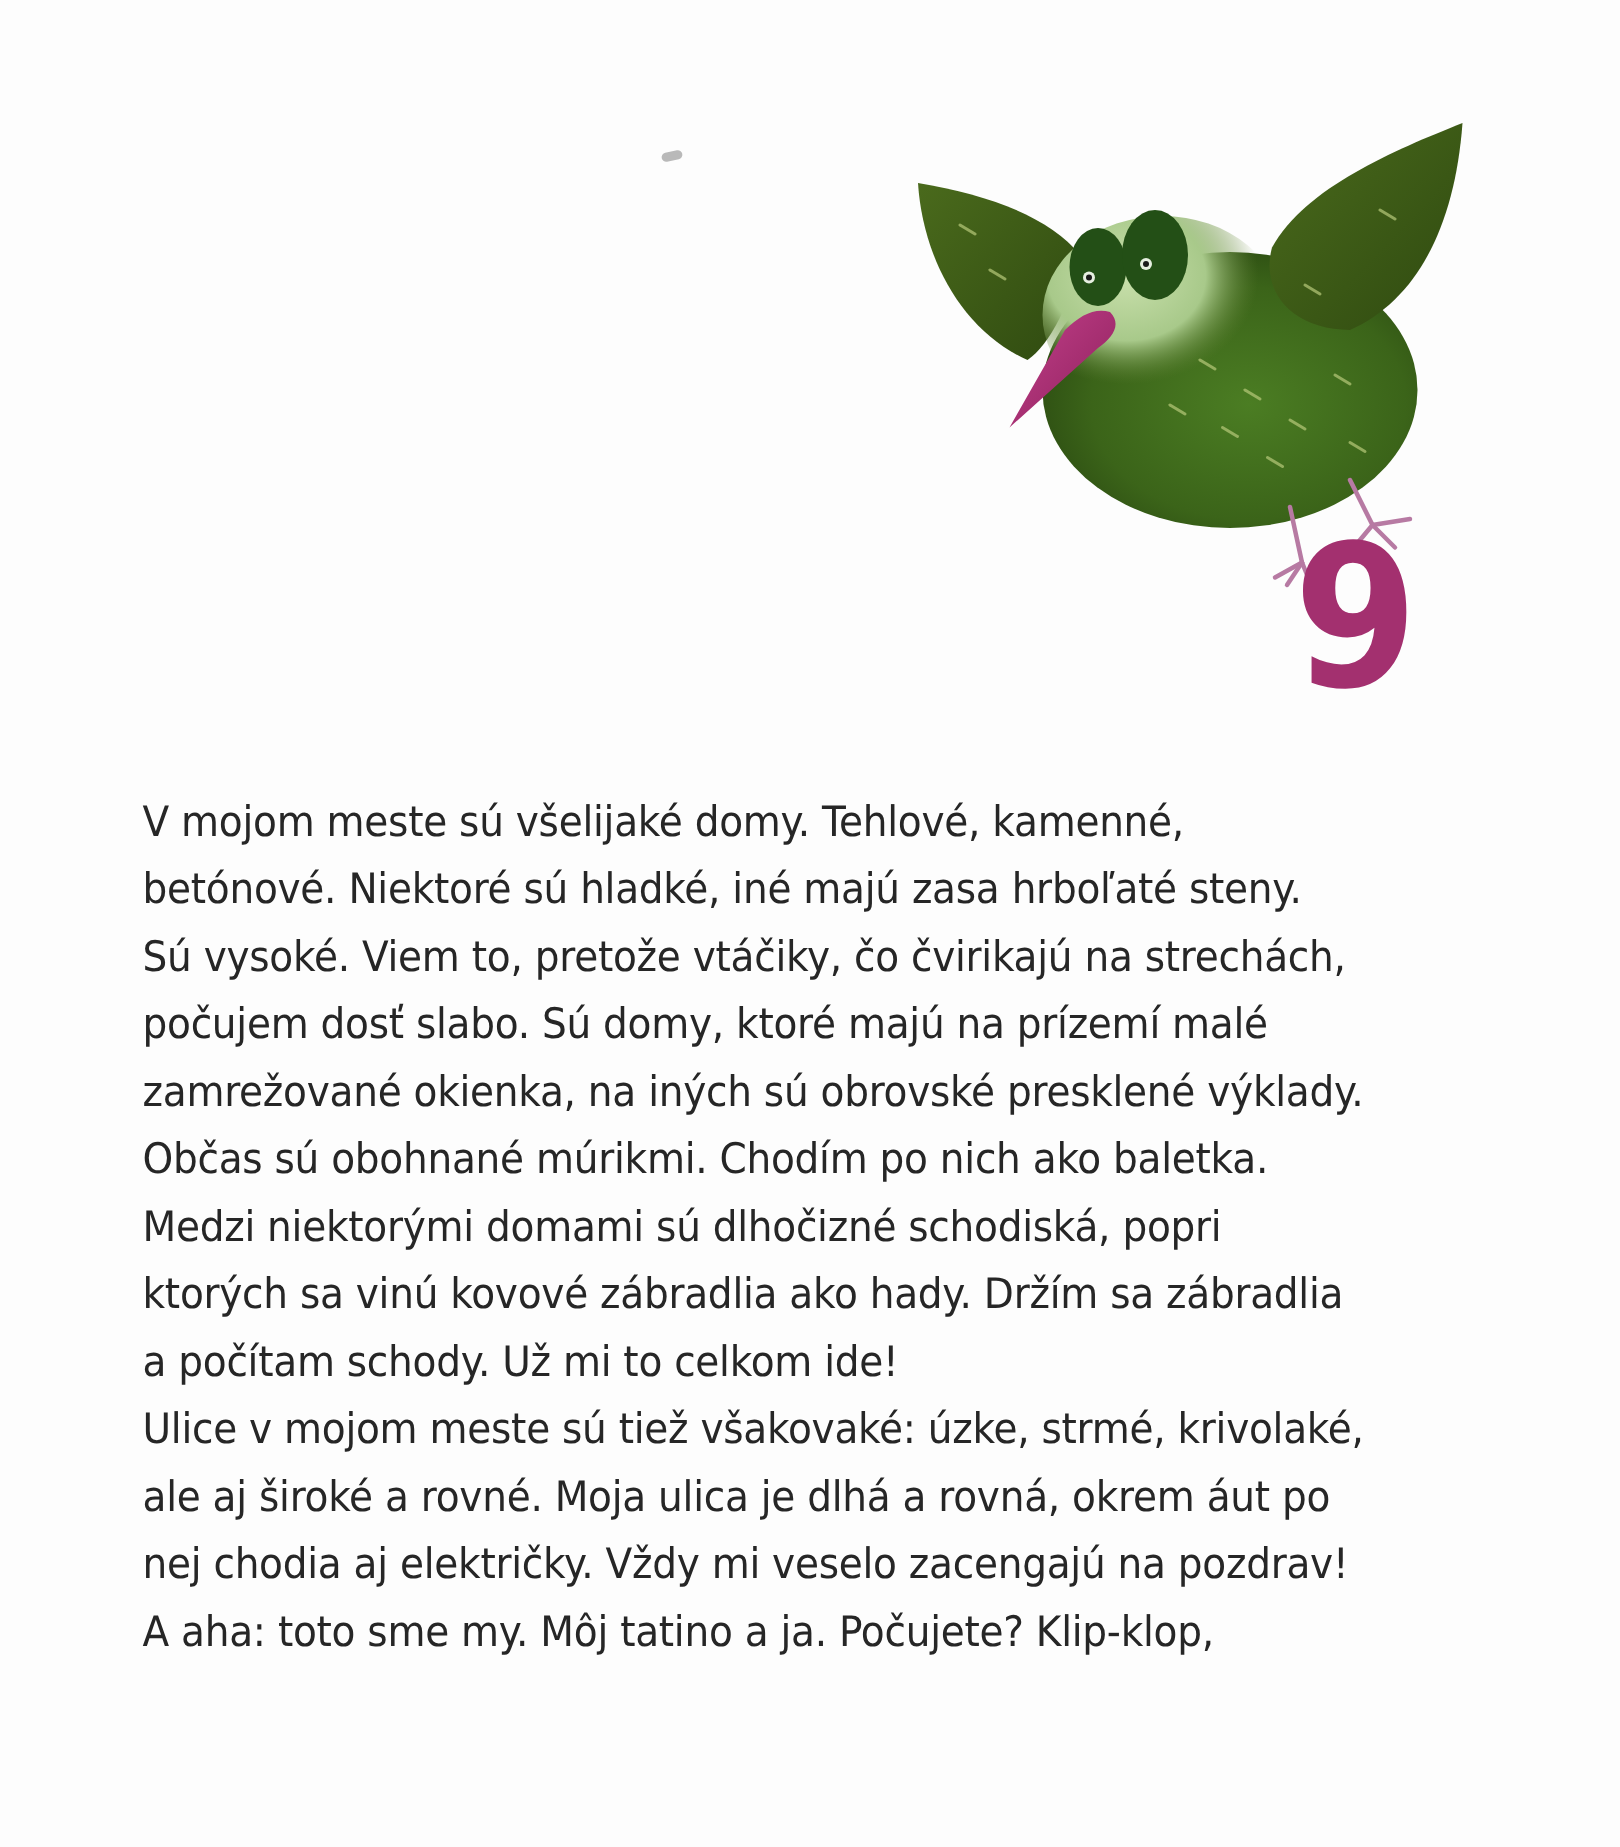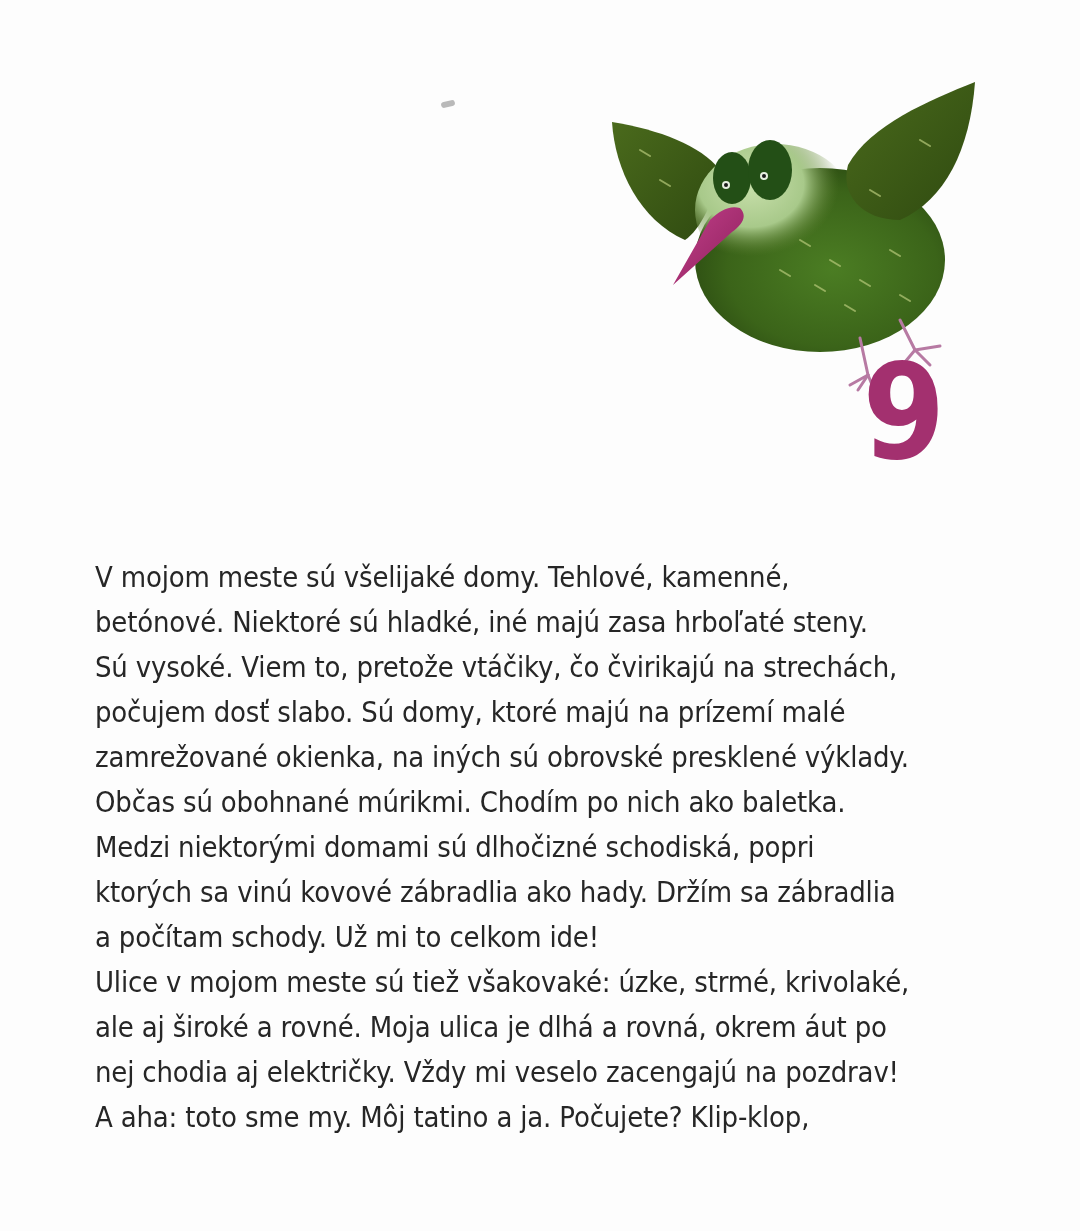--- a/index.html
+++ b/index.html
@@ -55,21 +55,20 @@
       line-height: 140px;
       color: #a3306f;
       text-align: center;
       transform: scaleX(0.9);
     }
     .story {
       position: absolute;
       left: 95px;
       top: 525px;
       width: 900px;
-      margin-top: 30px;
     }
     .story-line {
       display: block;
       height: 45px;
       line-height: 45px;
       font-family: "DejaVu Sans", sans-serif;
       font-size: 28px;
       color: #262626;
       white-space: nowrap;
       transform-origin: left center;

